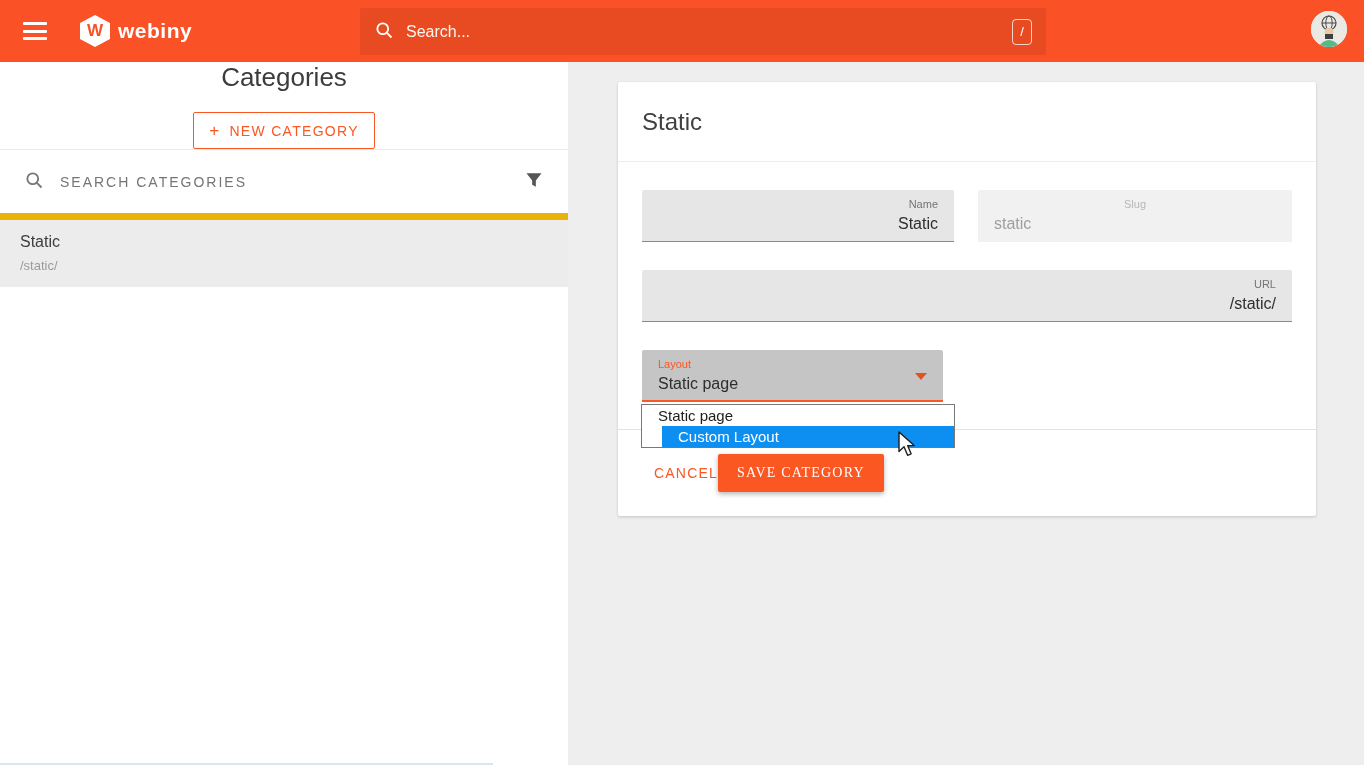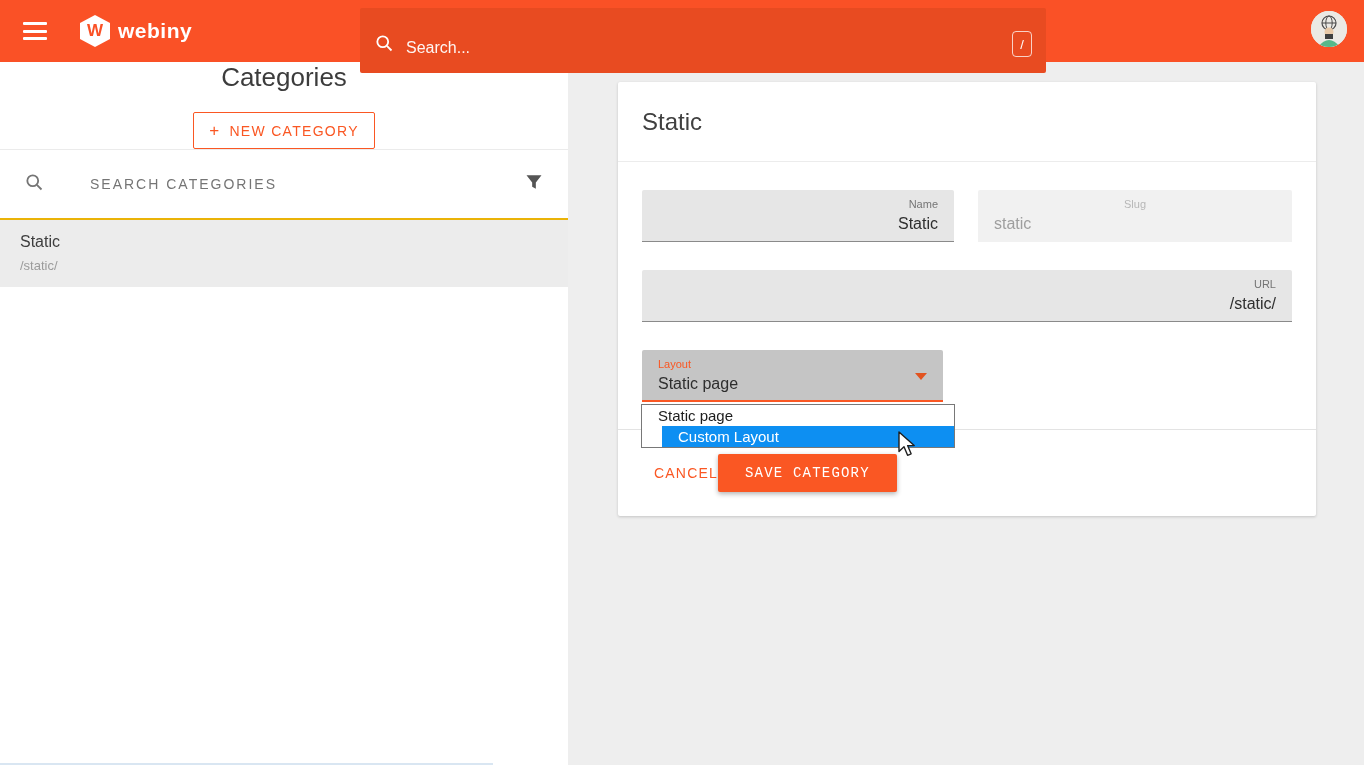--- a/index.html
+++ b/index.html
@@ -24,23 +24,23 @@
   .logo { position:absolute; left:80px; top:15px; display:flex; align-items:center; gap:8px; }
   .logo-hex {
     width:30px; height:32px; background:#fff;
     clip-path:polygon(50% 0%, 100% 25%, 100% 75%, 50% 100%, 0% 75%, 0% 25%);
     display:flex; align-items:center; justify-content:center;
     color:#fa5126; font-weight:bold; font-size:17px;
   }
   .logo-text { color:#fff; font-size:21px; font-weight:600; letter-spacing:.5px; }
 
   .searchbox {
-    position:absolute; left:360px; top:8px; width:686px; height:65px;
+    position:absolute; left:360px; top:8px; width:686px; height:47px;
     background:#e84b21; border-radius:2px;
-    display:flex; align-items:flex-end; padding:16px 14px;
+    display:flex; align-items:center; padding:4px 14px;
   }
   .searchbox input {
     flex:1; background:transparent; border:none; outline:none;
     color:#fff; font-size:16px; margin-left:12px;
     font-family:"Liberation Sans", sans-serif;
   }
   .searchbox input::placeholder { color:rgba(255,255,255,.95); opacity:1; }
   .kbd-badge {
     width:20px; height:26px; border:1px solid rgba(255,255,255,.75); border-radius:4px;
     color:#fff; font-size:13px; display:flex; align-items:center; justify-content:center;
@@ -63,22 +63,21 @@
   .new-category-btn {
     display:flex; align-items:center; gap:9px;
     border:1px solid #fa5723; border-radius:2px; background:#fff;
     color:#fa5723; font-size:14px; letter-spacing:1.3px;
     padding:9px 15px; cursor:pointer;
     font-family:"Liberation Sans", sans-serif;
   }
   .plus-glyph { font-size:17px; line-height:1; font-weight:400; }
   .search-row {
     height:70px; display:flex; align-items:center; padding:0 24px;
-    border-bottom:2px solid #eab308;
-    gap:30px;
+    border-bottom:7px solid #eab308;
   }
   .search-row input {
     flex:1; border:none; outline:none; margin-left:16px;
     font-size:14px; letter-spacing:2px; color:#555;
     font-family:"Liberation Sans", sans-serif;
   }
   .search-row input::placeholder { color:#757575; opacity:1; }
   .list-item {
     background:#ececec; padding:13px 20px 14px; cursor:pointer;
   }
@@ -141,23 +140,23 @@
     display:flex; align-items:center; 
     padding:0 28px 0 36px;
   }
   .cancel-btn {
     background:none; border:none; color:#fa5723; font-size:14px;
     letter-spacing:1.2px; cursor:pointer;
     font-family:"Liberation Sans", sans-serif;
   }
   .save-btn {
     background:#fa5723; border:none; color:#fff; font-size:14px;
-    letter-spacing:1.2px; padding:11px 27px; border-radius:2px; cursor:pointer;
+    letter-spacing:1.2px; padding:11px 19px; border-radius:2px; cursor:pointer;
     box-shadow:0 2px 5px rgba(0,0,0,.3);
-    font-family:Liberation Mono, monospace;
+    font-family:Liberation Serif, serif;
   }
 
   .cursor { position:absolute; left:897px; top:431px; z-index:50; pointer-events:none; }
 </style>
 </head>
 <body>
 
 <header class="topbar">
   <div class="hamburger">
     <span></span>

